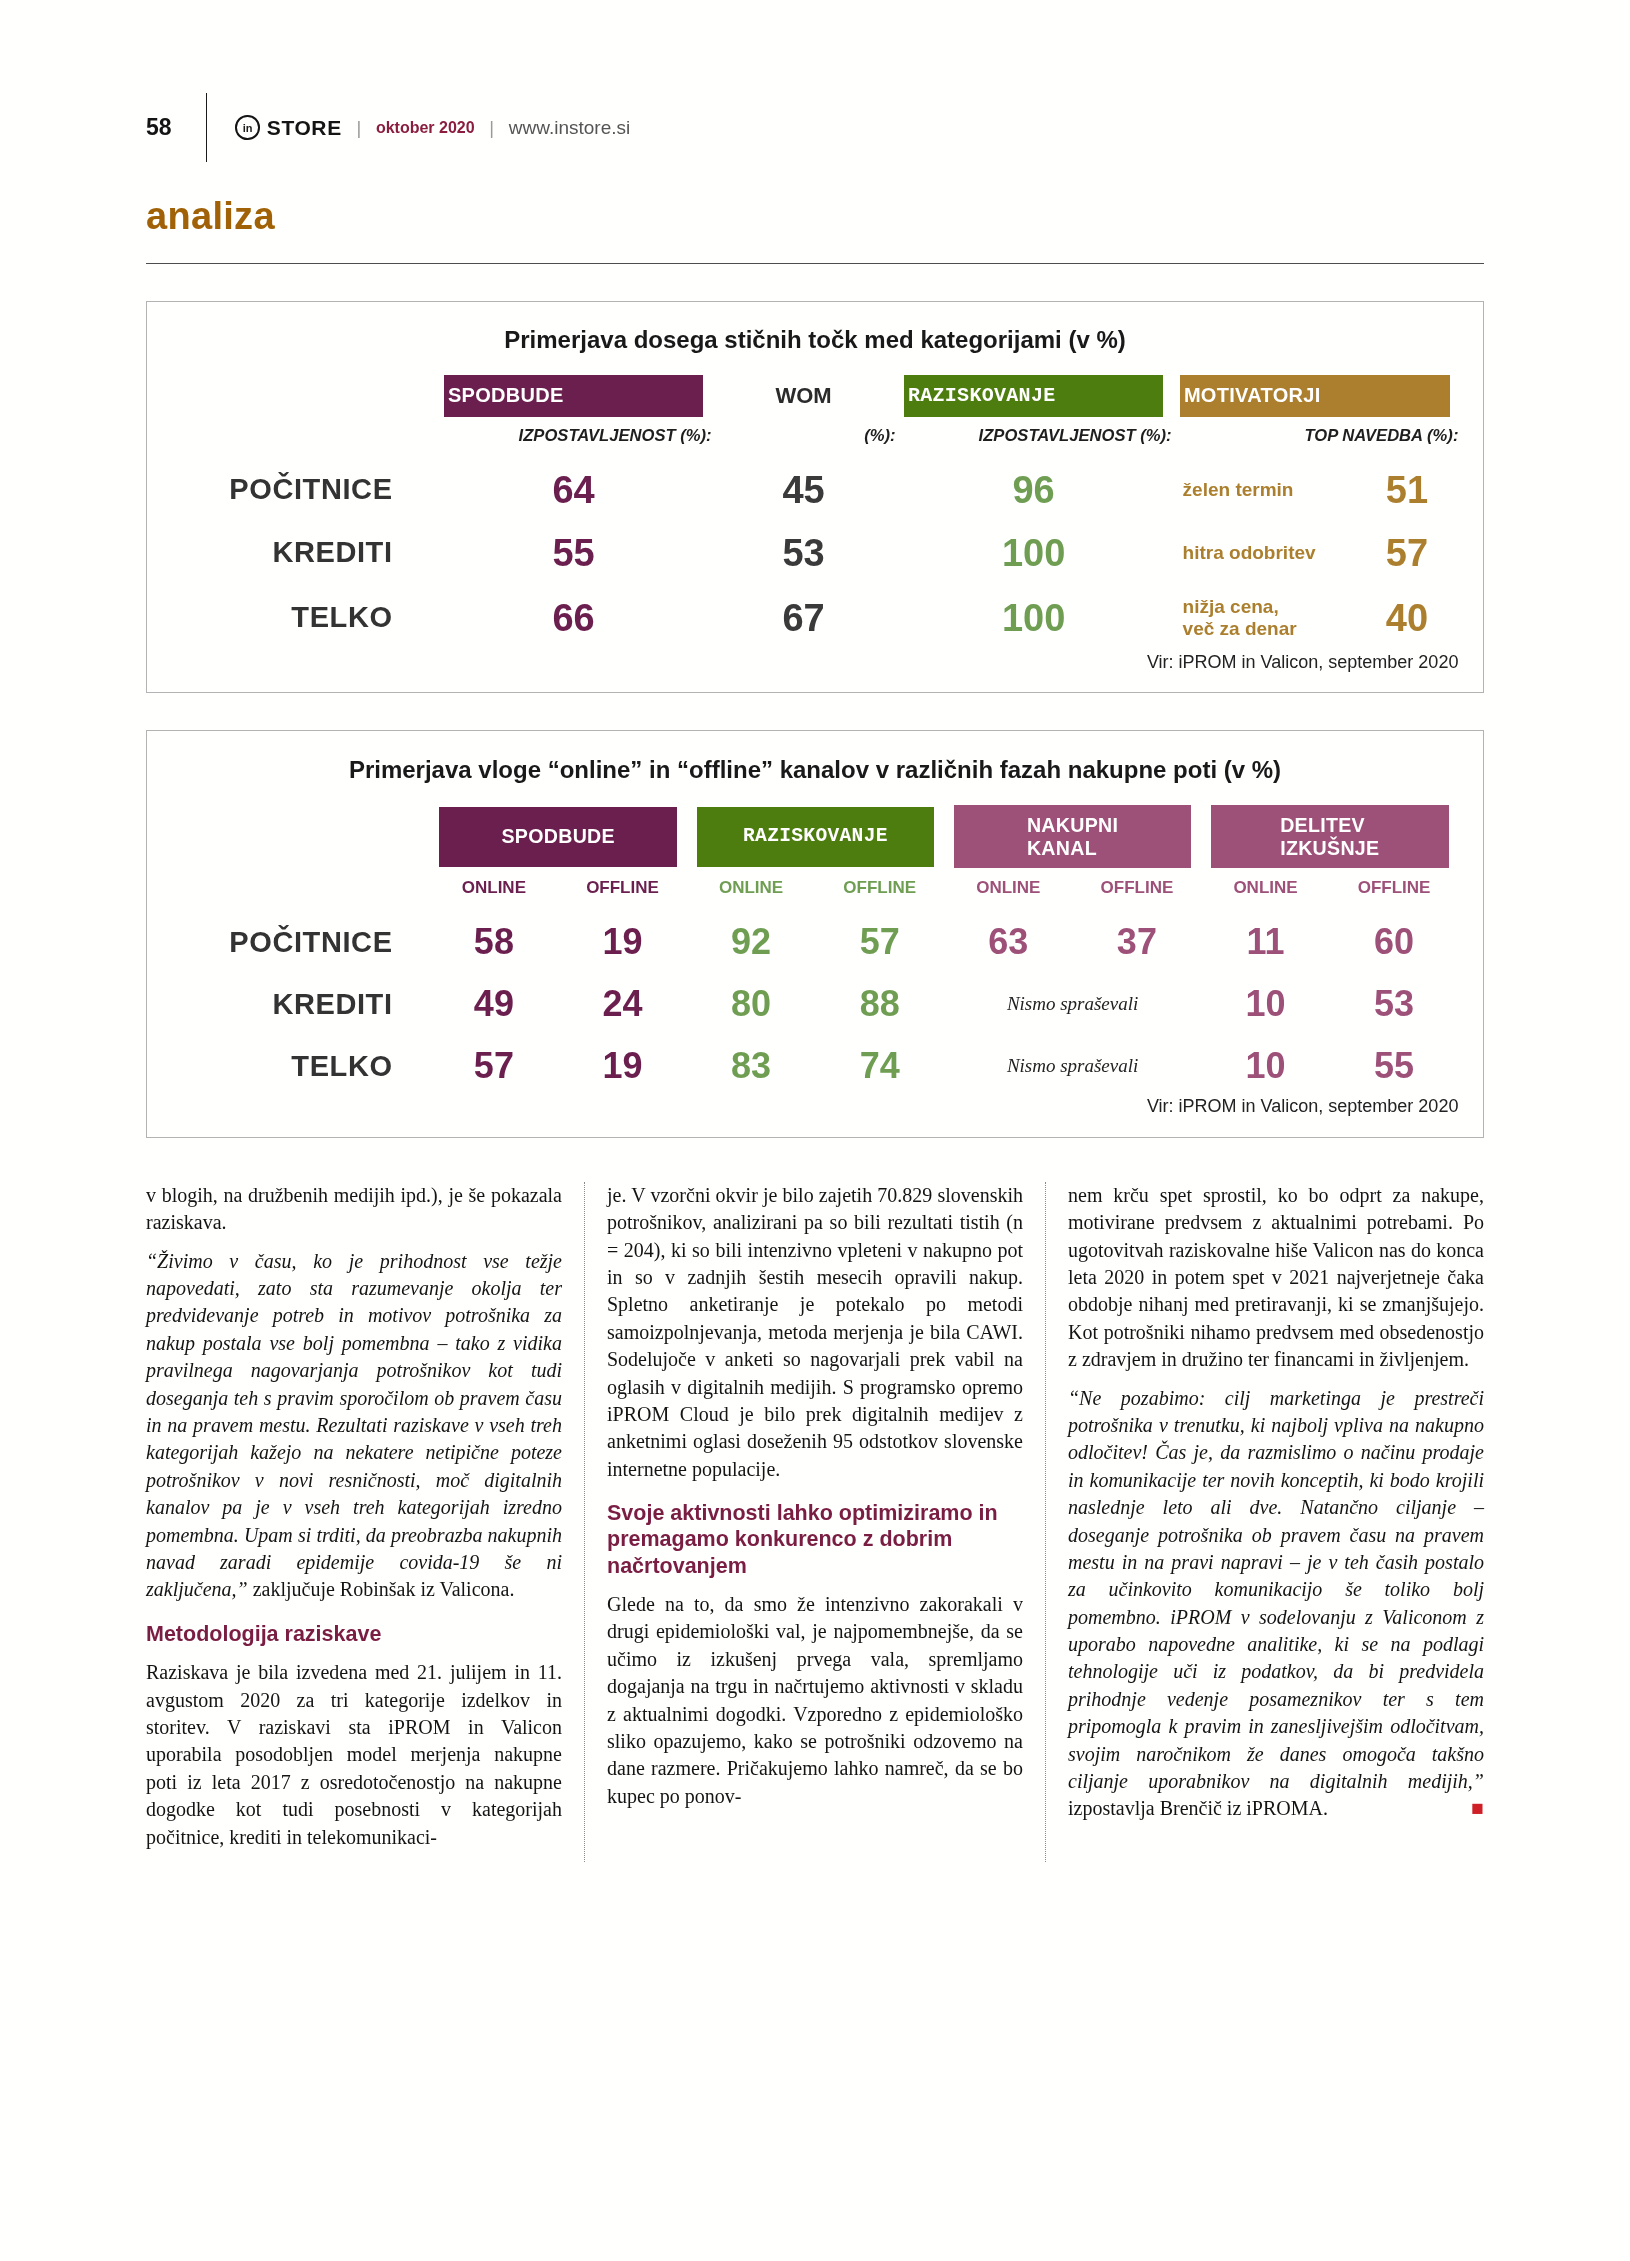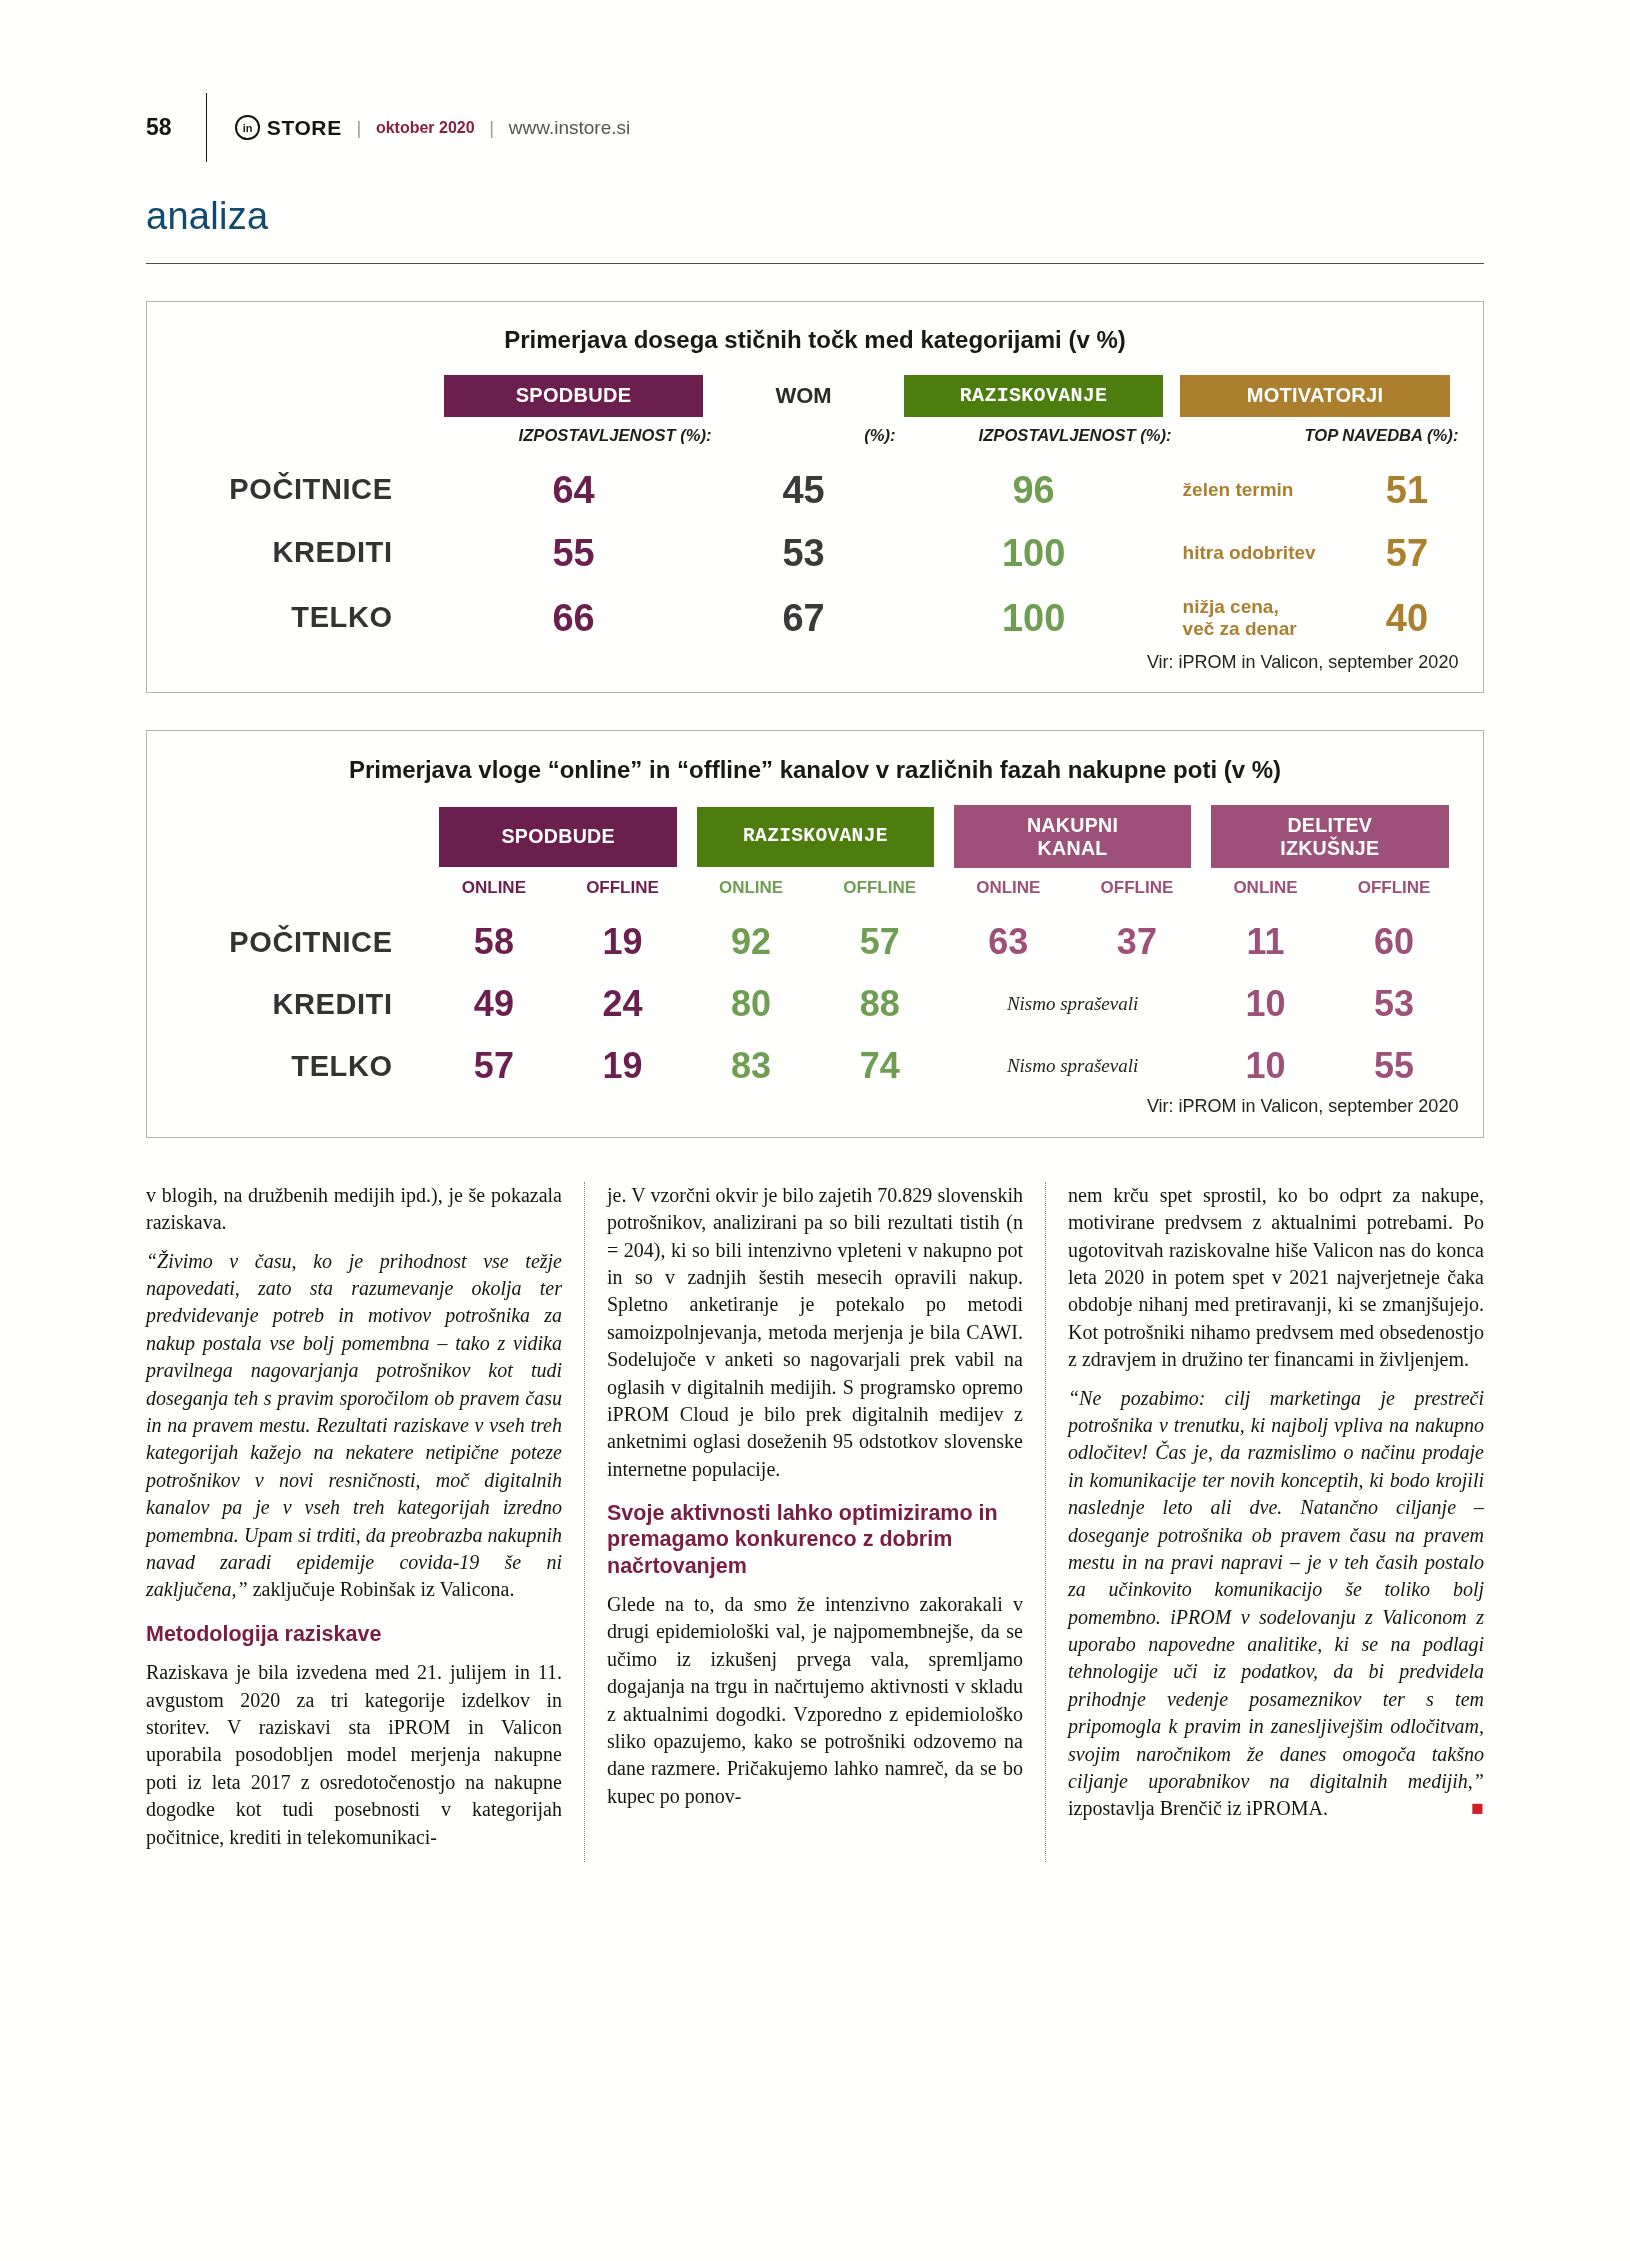--- a/index.html
+++ b/index.html
@@ -14,27 +14,27 @@
   .pagenum { font-size:23px; font-weight:bold; color:#141414; }
   .vbar { width:1.8px; height:69px; background:#1a1a1a; margin:0 28px 0 34px; }
   .logo { display:flex; align-items:center; gap:6.8px; }
   .logo-circle { width:24.6px; height:24.6px; border:2.5px solid #141414; border-radius:50%;
     display:flex; align-items:center; justify-content:center; font-size:11px; font-weight:bold; }
   .logo-text { font-size:21px; font-weight:bold; letter-spacing:0.6px; color:#141414; }
   .tsep { color:#9a9a9a; font-size:18.4px; margin:0 14.7px; }
   .issue { font-size:16px; font-weight:bold; color:#8b1d3f; }
   .website { font-size:19px; color:#555; }
 
-  .section-title { font-size:38px; font-weight:normal; color:#0c4a6e; margin:32px 0 16px; letter-spacing:0.3px; }
+  .section-title { font-size:38px; font-weight:bold; color:#a16207; margin:32px 0 16px; letter-spacing:0.3px; }
   .rule { border:none; border-top:1.8px solid #4d4d4d; margin:24.6px 0 0; }
 
   
   .box { border:1.2px solid #b3b3b3; margin-top:37px; padding:24.6px 24.6px 19.6px; }
   .box-title { margin:0 0 21px; text-align:center; font-size:24px; font-weight:bold; color:#191919; }
-  .hbox { color:#fff; font-weight:bold; font-size:20px; text-align:center; padding:9.2px 3.7px;
+  .hbox { color:#fff; font-weight:bold; font-size:20px; text-align:left; padding:9.2px 3.7px;
           margin:0 8.6px; letter-spacing:0.3px; }
   .maroon { background:#6b1f4e; } .green { background:#4d7c0f;font-family:Liberation Mono, monospace; }
   .gold { background:#ab7f2e; }   .mauve { background:#9d5078; }
   .maroon-t { color:#6b1f4e; } .green-t { color:#6f9e53; }
   .gold-t { color:#ab7f2e; }   .mauve-t { color:#9d5078; } .dark-t { color:#3a3a3a; }
   .hplain { font-size:22px; font-weight:bold; color:#2b2b2b; text-align:center; }
   .sub { font-style:italic; font-weight:bold; font-size:16.6px; color:#1f1f1f; text-align:right; }
   .cat { font-size:29px; font-weight:bold; color:#333; text-align:right; padding-right:43px; letter-spacing:0.6px; }
   .val { font-size:38px; font-weight:bold; text-align:center; line-height:1; }
   .source { text-align:right; font-size:18px; color:#222; margin-top:12px; }

